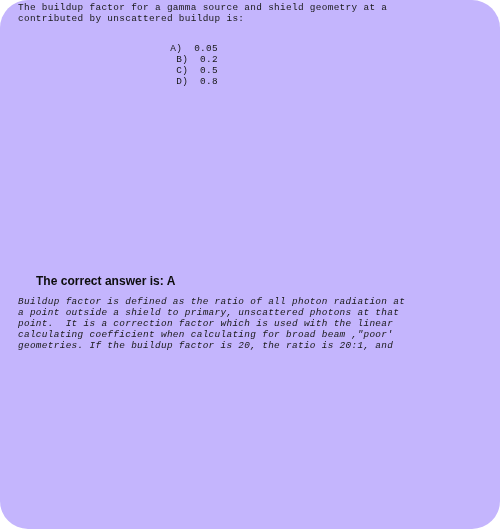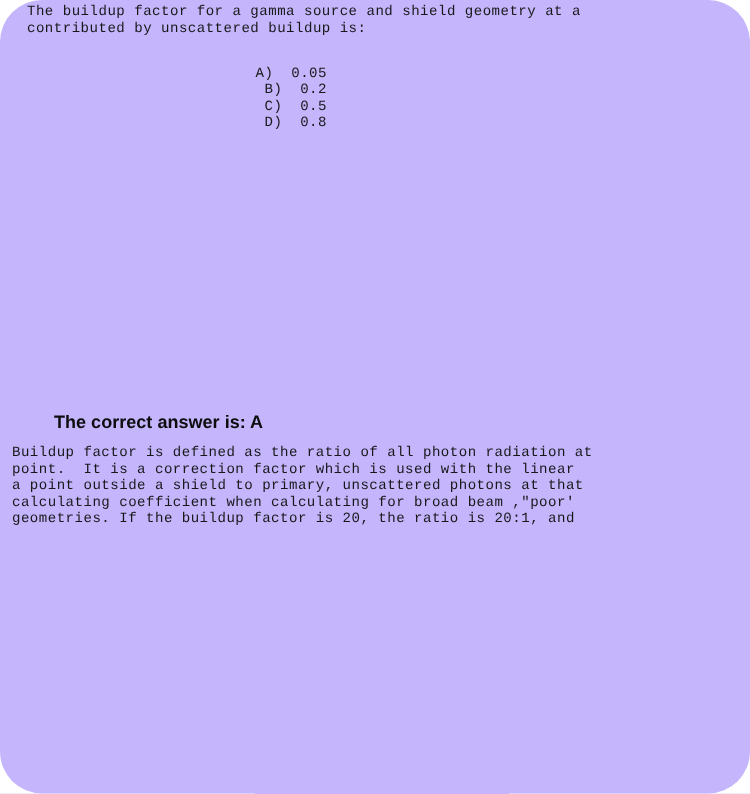--- a/index.html
+++ b/index.html
@@ -76,23 +76,24 @@
     line-height: 13px;
     color: #0d0d0d;
     white-space: pre;
     letter-spacing: 0.02px;
     margin-left: 32px;
   }
 
   
   .explanation-block {
     position: absolute;
-    left: 8px;
+    left: 18px;
     top: 297px;
     width: 460px;
+    font-style: italic;
   }
 
   .explanation-line {
     font-family: "Liberation Mono", "DejaVu Sans Mono", monospace;
     font-size: 9.4px;
     line-height: 10.9px;
     letter-spacing: 0.33px;
     color: #181818;
     white-space: pre;
     margin: 0;
@@ -112,19 +113,19 @@
     <p class="option-row">A)  0.05</p>
     <p class="option-row">B)  0.2</p>
     <p class="option-row">C)  0.5</p>
     <p class="option-row">D)  0.8</p>
   </div>
 
   <div class="answer-heading">The correct answer is: A</div>
 
   <div class="explanation-block">
     <p class="explanation-line">Buildup factor is defined as the ratio of all photon radiation at</p>
+    <p class="explanation-line">a point outside a shield to primary, unscattered photons at that</p>
     <p class="explanation-line">point.  It is a correction factor which is used with the linear</p>
-    <p class="explanation-line">a point outside a shield to primary, unscattered photons at that</p>
     <p class="explanation-line">calculating coefficient when calculating for broad beam ,"poor'</p>
     <p class="explanation-line">geometries. If the buildup factor is 20, the ratio is 20:1, and</p>
   </div>
 
 </div>
 
 </body></html>

